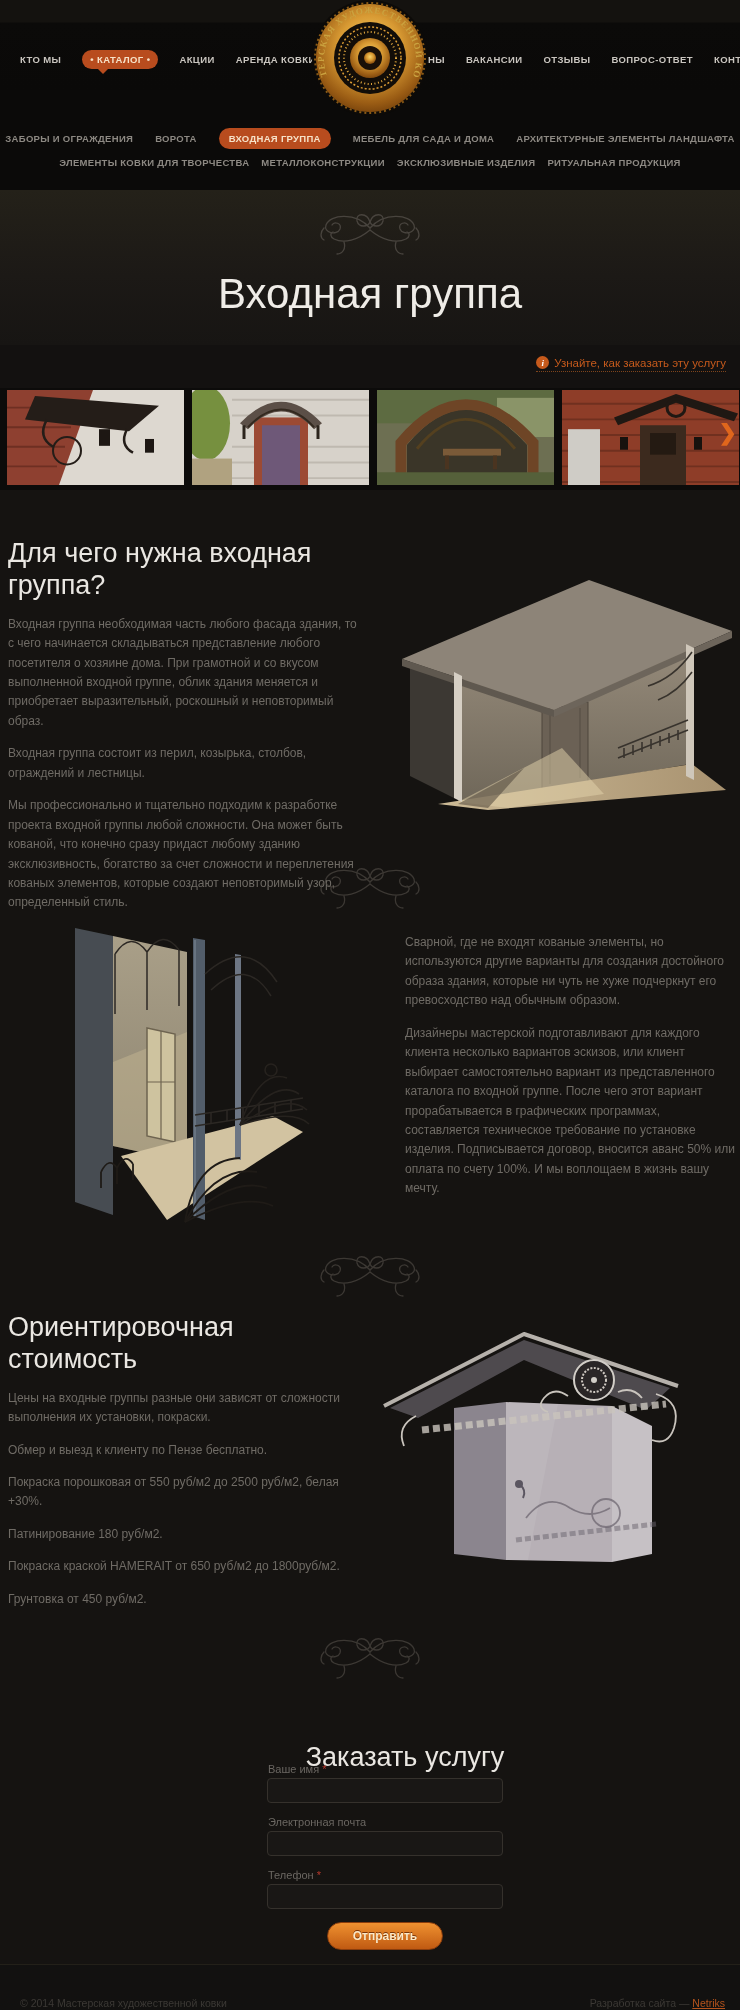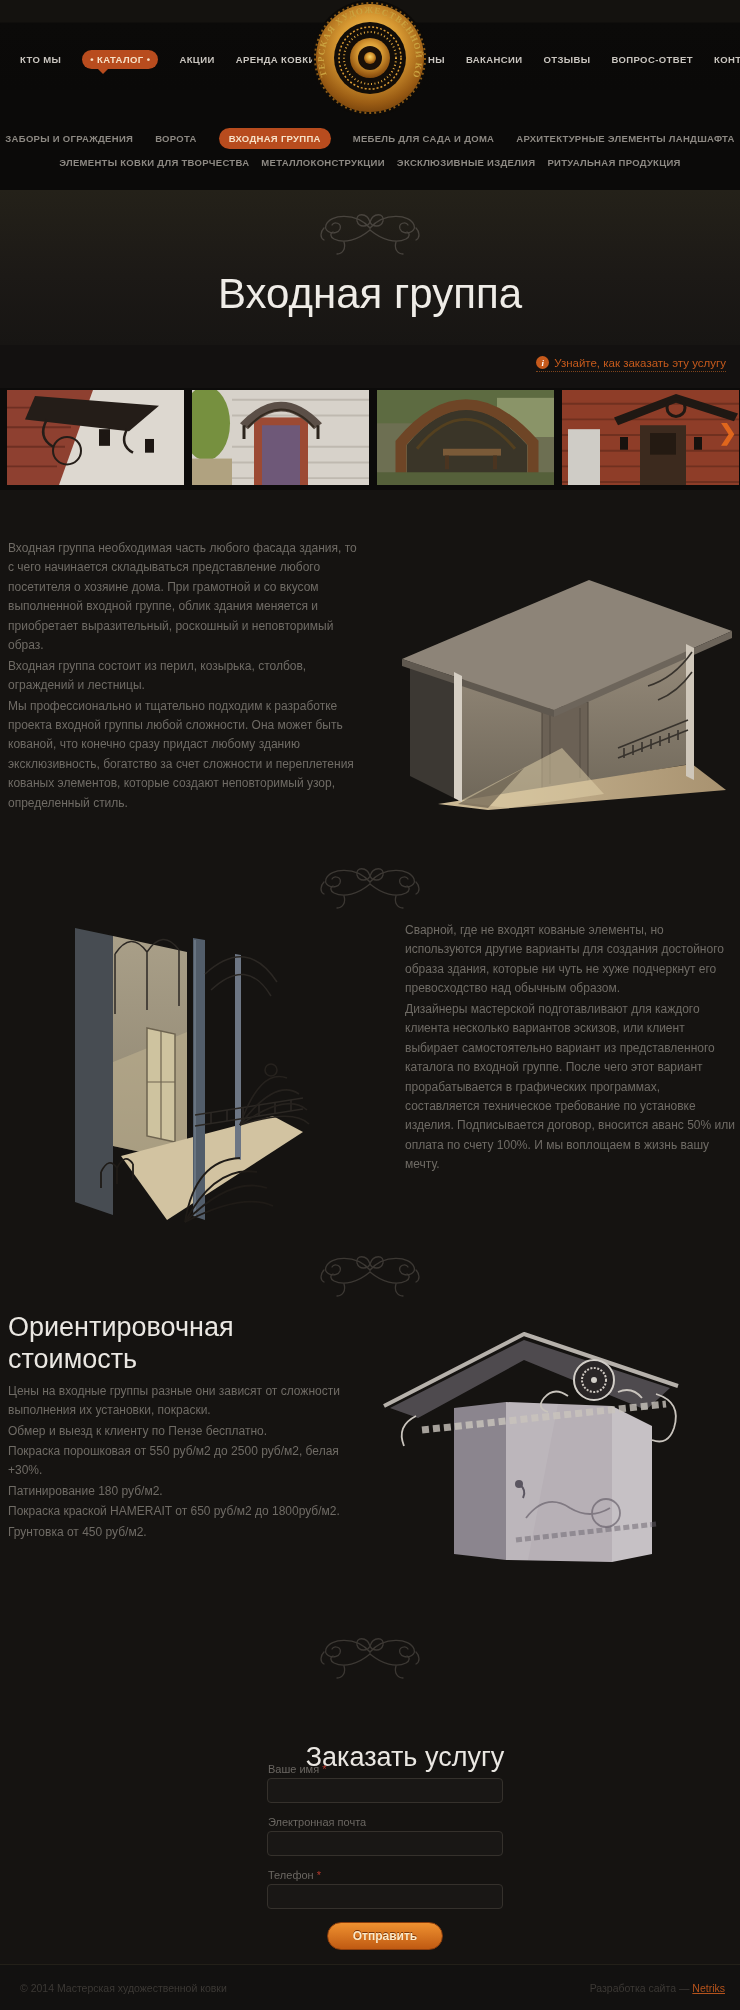--- a/index.html
+++ b/index.html
@@ -49,21 +49,21 @@
   
   #carousel{position:absolute;top:388px;left:0;width:740px;height:102px;background:#0c0b0a;}
   .thumbs{position:absolute;top:2px;left:7px;display:flex;gap:8px;}
   .thumb{width:177px;height:95px;overflow:hidden;cursor:pointer;background:#000;}
   .thumb svg{display:block;}
   #carousel-next{position:absolute;right:3px;top:34px;font-size:22px;color:#e0661c;cursor:pointer;
                  line-height:1;font-weight:bold;}
 
   
   .sec-h{font-size:27px;font-weight:300;color:#eae7e2;line-height:1.18;margin:0 0 6px 0;}
-  .sec-p{font-size:12px;line-height:1.62;color:#6f6b65;margin:1px 0 0 0;}
+  .sec-p{font-size:12px;line-height:1.62;color:#6f6b65;margin:13px 0 0 0;}
   #s1-text{position:absolute;left:8px;top:538px;width:356px;}
   #s1-img{position:absolute;left:392px;top:552px;width:345px;height:260px;}
   #s2-img{position:absolute;left:35px;top:910px;width:300px;height:322px;}
   #s2-text{position:absolute;left:405px;top:920px;width:332px;}
   #s3-text{position:absolute;left:8px;top:1312px;width:352px;}
   #s3-img{position:absolute;left:356px;top:1308px;width:335px;height:262px;}
   .divider{position:absolute;left:310px;opacity:.6;}
   #div1{top:852px;}  #div2{top:1240px;}  #div3{top:1622px;}
 
   
@@ -76,21 +76,21 @@
            background:#191715;border:1px solid #35312c;border-radius:4px;color:#c9c5bf;
            padding:0 8px;font-size:12px;outline:none;}
   #submit-btn{display:block;margin:13px auto 0;padding:6px 25px;font-size:12px;font-weight:bold;
               color:#fbe9c8;text-shadow:0 -1px 0 #7c3608;cursor:pointer;
               background:linear-gradient(180deg,#ef9130,#c05a12);
               border:1px solid #8a3d0c;border-radius:14px;}
 
   
   #footer{position:absolute;top:1964px;left:0;width:740px;height:46px;background:#121110;
           border-top:1px solid #232019;box-sizing:border-box;}
-  .foot-txt{position:absolute;top:17px;font-size:10.5px;color:#3c3935;}
+  .foot-txt{position:absolute;top:32px;font-size:10.5px;color:#3c3935;}
   #foot-left{left:20px;}
   #foot-right{right:15px;}
   #dev-link{color:#b5531c;text-decoration:underline;cursor:pointer;}
 </style>
 </head>
 <body>
 
 <svg width="0" height="0" style="position:absolute">
   <defs>
     <g id="flourish-half" fill="none" stroke="#56514b" stroke-width="1.3" stroke-linecap="round">
@@ -249,20 +249,21 @@
         <rect x="88" y="44" width="26" height="22" fill="#241a12"></rect>
         <rect x="58" y="48" width="8" height="13" fill="#17120e"></rect>
         <rect x="132" y="48" width="8" height="13" fill="#17120e"></rect>
       </svg>
     </div>
   </div>
   <span id="carousel-next">❯</span>
 </div>
 
 <div id="s1-text">
+  <h2 class="sec-h">Для чего нужна входная группа?</h2>
   <p class="sec-p">Входная группа необходимая часть любого фасада здания, то с чего начинается складываться представление любого посетителя о хозяине дома. При грамотной и со вкусом выполненной входной группе, облик здания меняется и приобретает выразительный, роскошный и неповторимый образ.</p>
   <p class="sec-p">Входная группа состоит из перил, козырька, столбов, ограждений и лестницы.</p>
   <p class="sec-p">Мы профессионально и тщательно подходим к разработке проекта входной группы любой сложности. Она может быть кованой, что конечно сразу придаст любому зданию эксклюзивность, богатство за счет сложности и переплетения кованых элементов, которые создают неповторимый узор, определенный стиль.</p>
 </div>
 <div id="s1-img">
   <svg viewBox="0 0 345 260" width="345" height="260">
     <polygon points="18,104 66,128 66,248 18,224" fill="#3c3833"></polygon>
     <polygon points="66,128 298,96 298,212 66,252" fill="url(#wallg)"></polygon>
     <polygon points="150,158 196,150 196,232 150,240" fill="#6b6155" stroke="#4e463d" stroke-width="1"></polygon>
     <path d="M158,162 v70 M188,156 v70" stroke="#554d42" stroke-width="1" fill="none"></path>

